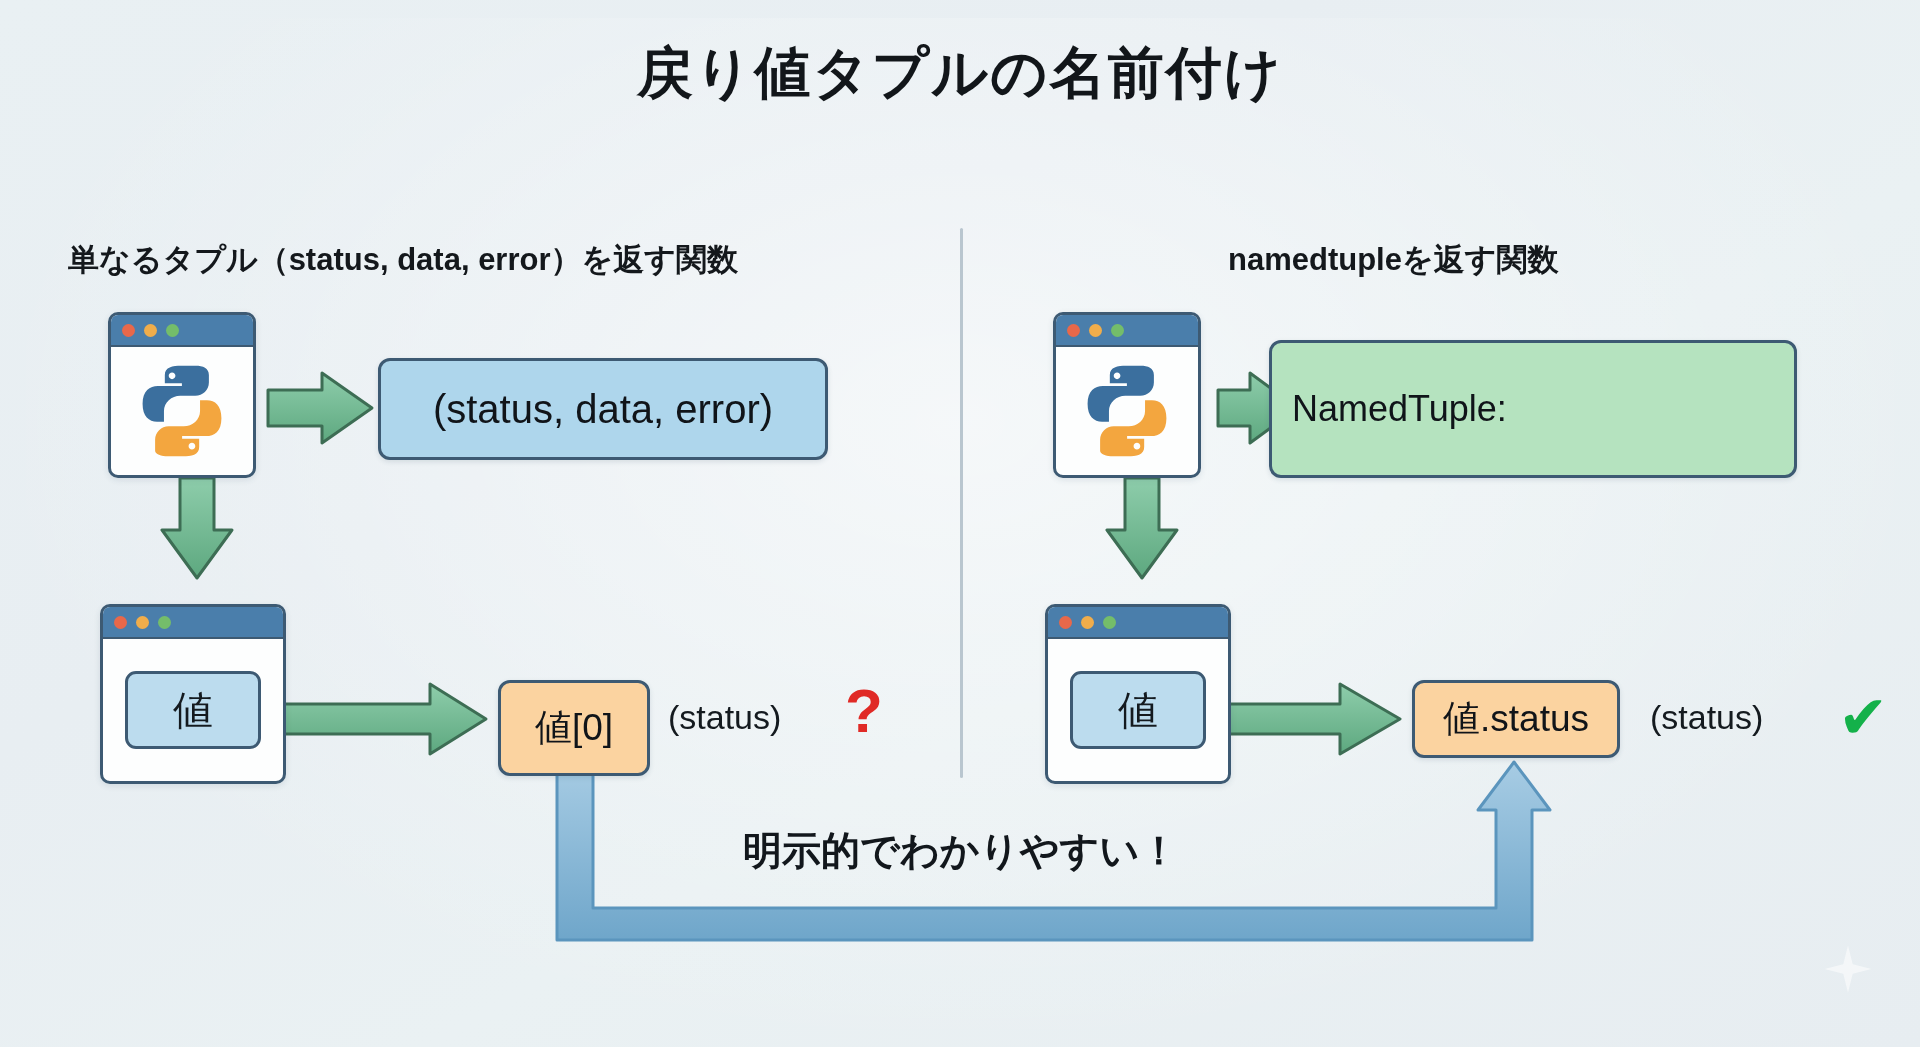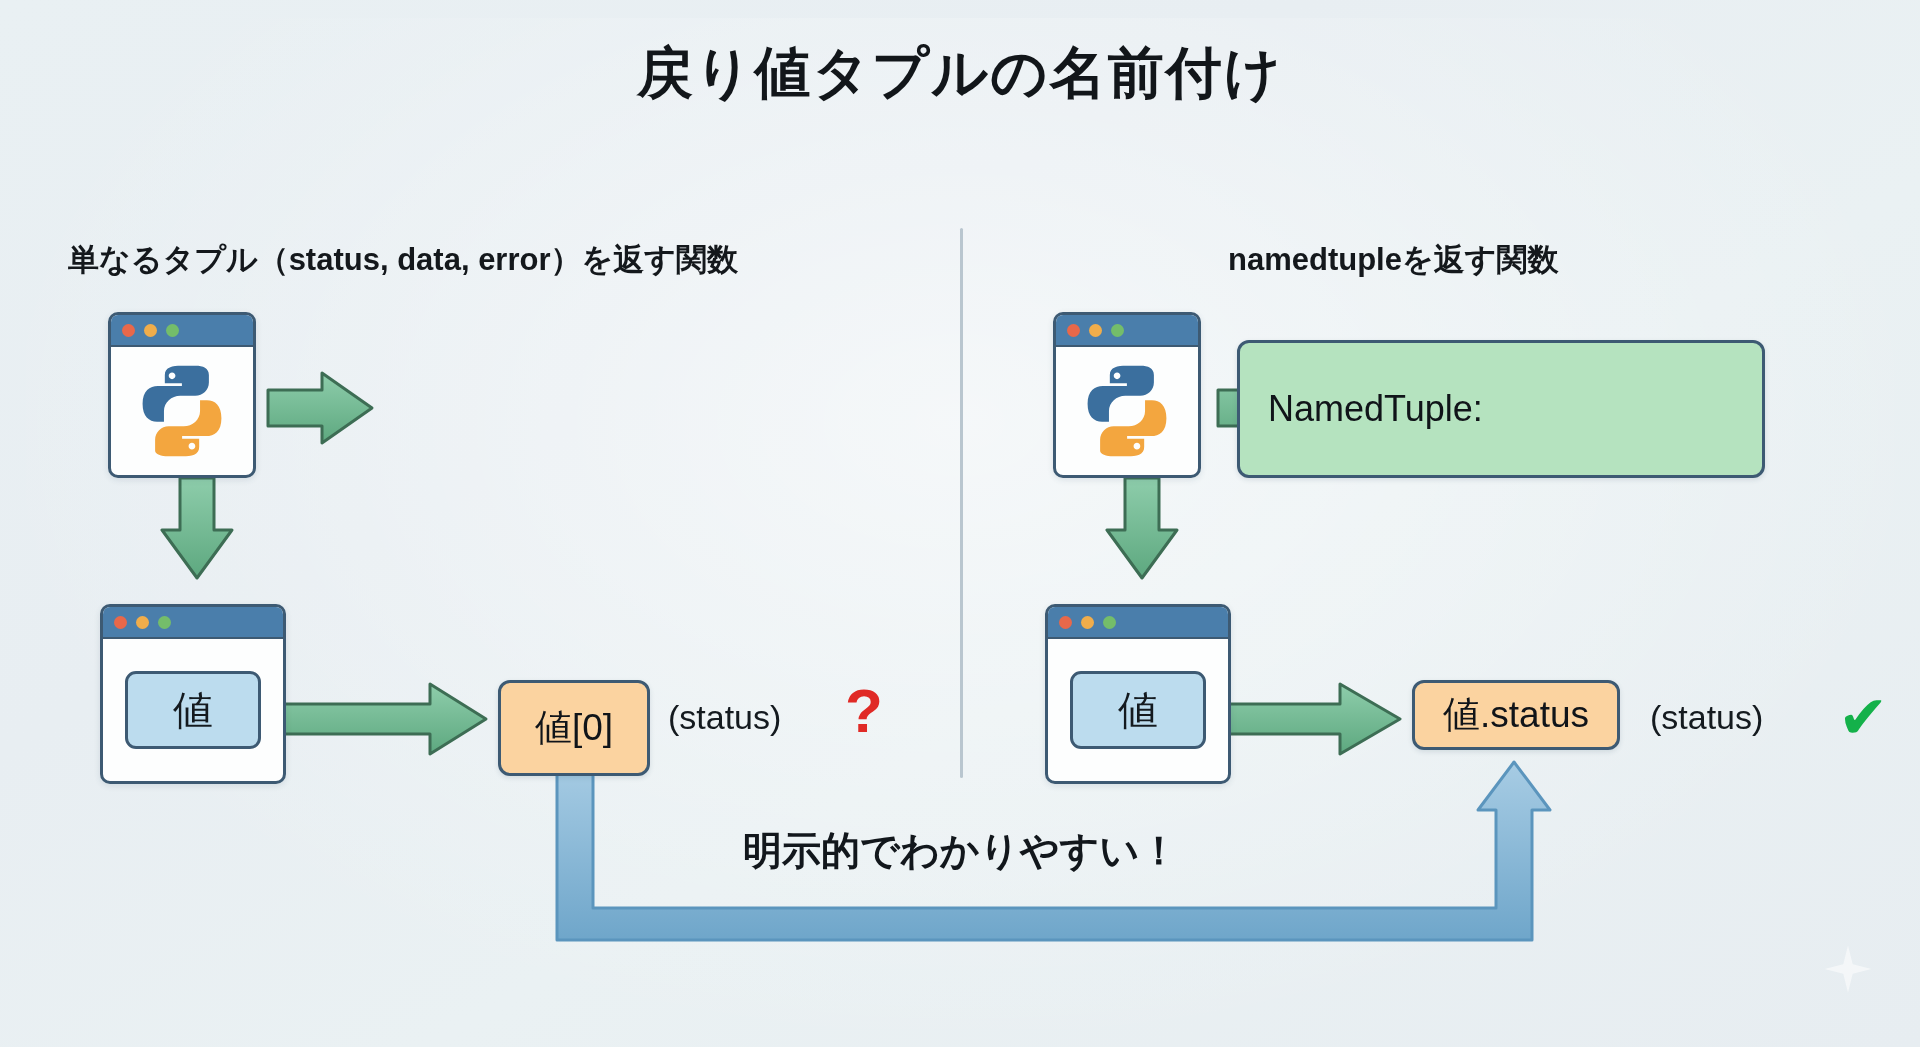--- a/index.html
+++ b/index.html
@@ -124,36 +124,36 @@
   .rbox.blue  { background: #aed6ec; }
   .rbox.green { background: #b5e3bf; }
   .rbox.orange{ background: #fbd3a0; }
 
   #tuple-box {
     left: 378px; top: 358px;
     width: 450px; height: 102px;
     font-size: 40px;
   }
   #namedtuple-box {
-    left: 1237px; top: 340px;
+    left: 1269px; top: 340px;
     width: 528px; height: 138px;
     font-size: 36px;
     line-height: 1.22;
     justify-content: flex-start;
-    padding-left: 28px;
+    padding-left: 20px;
     text-align: left;
   }
   #index-box {
     left: 498px; top: 680px;
     width: 152px; height: 96px;
     font-size: 37px;
   }
   #attr-box {
     left: 1412px; top: 680px;
-    width: 208px; height: 70px;
+    width: 208px; height: 78px;
     font-size: 37px;
   }
 
   .side-label {
     position: absolute;
     font-size: 34px;
     color: #141a1f;
     white-space: nowrap;
   }
   #label-status-left  { left: 668px;  top: 698px; }
@@ -269,20 +269,21 @@
       <span class="dot g"></span>
     </div>
     <div class="win-body">
       <svg class="pylogo" viewBox="0 0 100 100">
         <path fill="#3b6f9e" d="M49.3 8c-8 0-15.2 1.2-15.2 8.6v7.6h15.8v2.6H27.7c-7.6 0-14.2 4.3-14.2 16.6 0 11.8 5.9 16.6 13.4 16.6h6.4v-9.9c0-8.1 7-14.2 15.1-14.2h13.9c6.9 0 12.6-5.6 12.6-12.4V16.6C74.9 10.1 69.4 8 62.6 8h-13.3zm-8.5 6.3c1.7 0 3.1 1.4 3.1 3.1 0 1.7-1.4 3.1-3.1 3.1-1.7 0-3.1-1.4-3.1-3.1 0-1.7 1.4-3.1 3.1-3.1z"></path>
         <path fill="#f3a63f" d="M50.7 92c8 0 15.2-1.2 15.2-8.6v-7.6H50.1v-2.6h22.2c7.6 0 14.2-4.3 14.2-16.6 0-11.8-5.9-16.6-13.4-16.6h-6.4v9.9c0 8.1-7 14.2-15.1 14.2H37.7c-6.9 0-12.6 5.6-12.6 12.4v10.3C25.1 89.9 30.6 92 37.4 92h13.3zm8.5-6.3c-1.7 0-3.1-1.4-3.1-3.1 0-1.7 1.4-3.1 3.1-3.1 1.7 0 3.1 1.4 3.1 3.1 0 1.7-1.4 3.1-3.1 3.1z"></path>
       </svg>
     </div>
   </div>
 
+  <div class="rbox blue" id="tuple-box">(status, data, error)</div>
 
   <div class="win" id="win-left-val" style="left:100px; top:604px; width:186px; height:180px;">
     <div class="win-bar">
       <span class="dot r"></span>
       <span class="dot y"></span>
       <span class="dot g"></span>
     </div>
     <div class="win-body">
       <div class="inner-box">値</div>
     </div>

